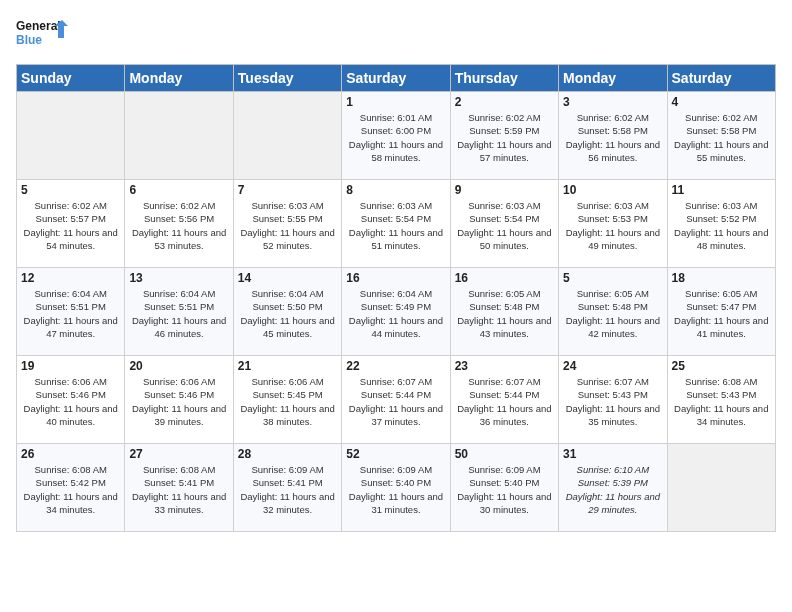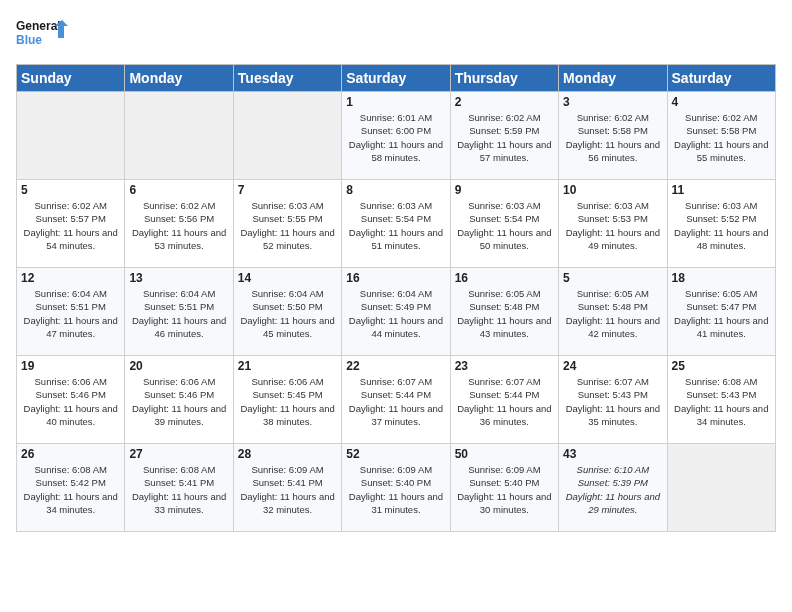--- a/index.html
+++ b/index.html
@@ -290,21 +290,21 @@
 Sunset: 5:40 PM
 Daylight: 11 hours and 31 minutes.</div>
         </td>
         <td>
           <span class="day-num">50</span>
           <div class="cell-info" style="white-space: pre-line;">Sunrise: 6:09 AM
 Sunset: 5:40 PM
 Daylight: 11 hours and 30 minutes.</div>
         </td>
         <td>
-          <span class="day-num">43</span>
+          <span class="day-num">31</span>
           <div class="cell-info" style="white-space: pre-line; font-style: italic;">Sunrise: 6:10 AM
 Sunset: 5:39 PM
 Daylight: 11 hours and 29 minutes.</div>
         </td>
         <td class="empty-cell"></td>
       </tr>
     </tbody>
 </table>
 
 </body></html>

